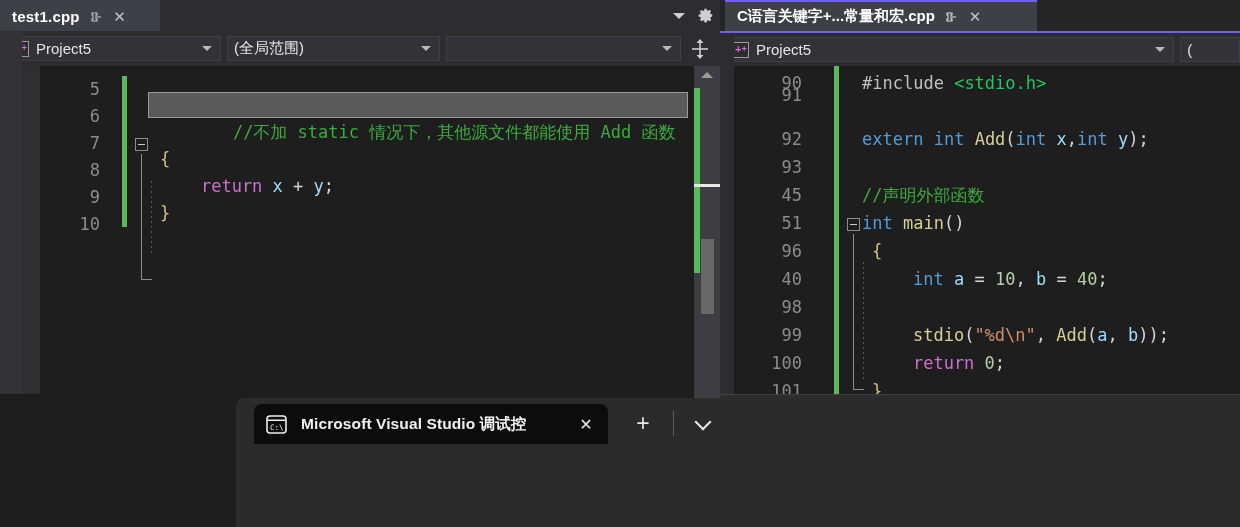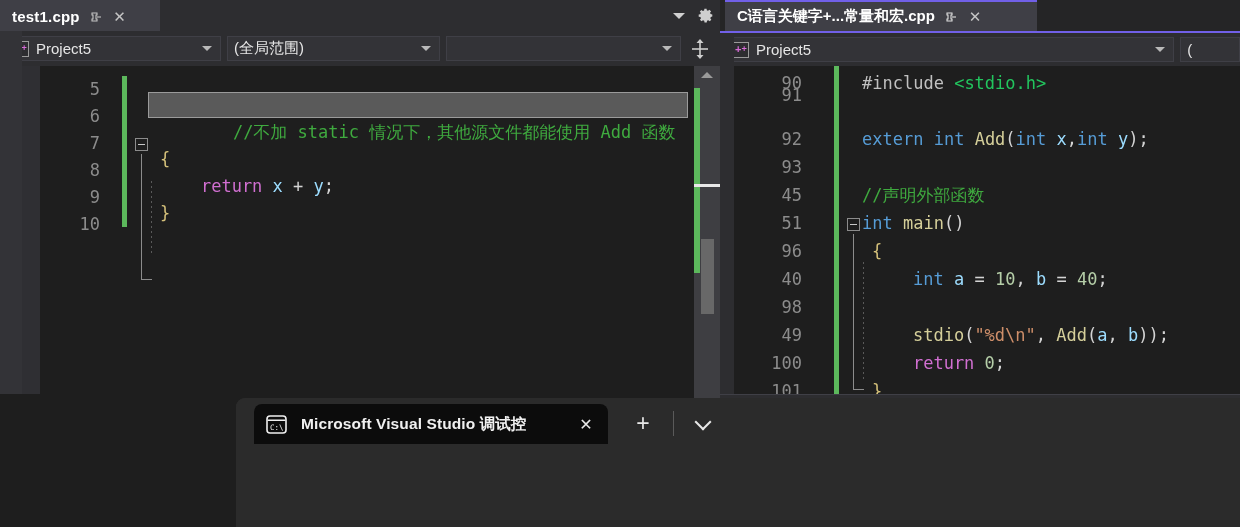--- a/index.html
+++ b/index.html
@@ -262,21 +262,21 @@
 
       <div class="lnum" style="left:0px;top:4px;width:68px;">90</div>
       <div class="lnum" style="left:0px;top:16px;width:68px;">91</div>
       <div class="lnum" style="left:0px;top:60px;width:68px;">92</div>
       <div class="lnum" style="left:0px;top:88px;width:68px;">93</div>
       <div class="lnum" style="left:0px;top:116px;width:68px;">45</div>
       <div class="lnum" style="left:0px;top:144px;width:68px;">51</div>
       <div class="lnum" style="left:0px;top:172px;width:68px;">96</div>
       <div class="lnum" style="left:0px;top:200px;width:68px;">40</div>
       <div class="lnum" style="left:0px;top:228px;width:68px;">98</div>
-      <div class="lnum" style="left:0px;top:256px;width:68px;">49</div>
+      <div class="lnum" style="left:0px;top:256px;width:68px;">99</div>
       <div class="lnum" style="left:0px;top:284px;width:68px;">100</div>
       <div class="lnum" style="left:0px;top:312px;width:68px;">101</div>
 
       <div class="changebar" style="left:100px;top:0px;height:328px;"></div>
 
       <div class="collapse-box" style="left:113px;top:152px;">
           <i></i>
         </div>
       <div class="lbracket" style="left:119px;top:168px;width:10px;height:155px;"></div>
       <div class="vguide dotted" style="left:129px;top:196px;height:118px;"></div>

